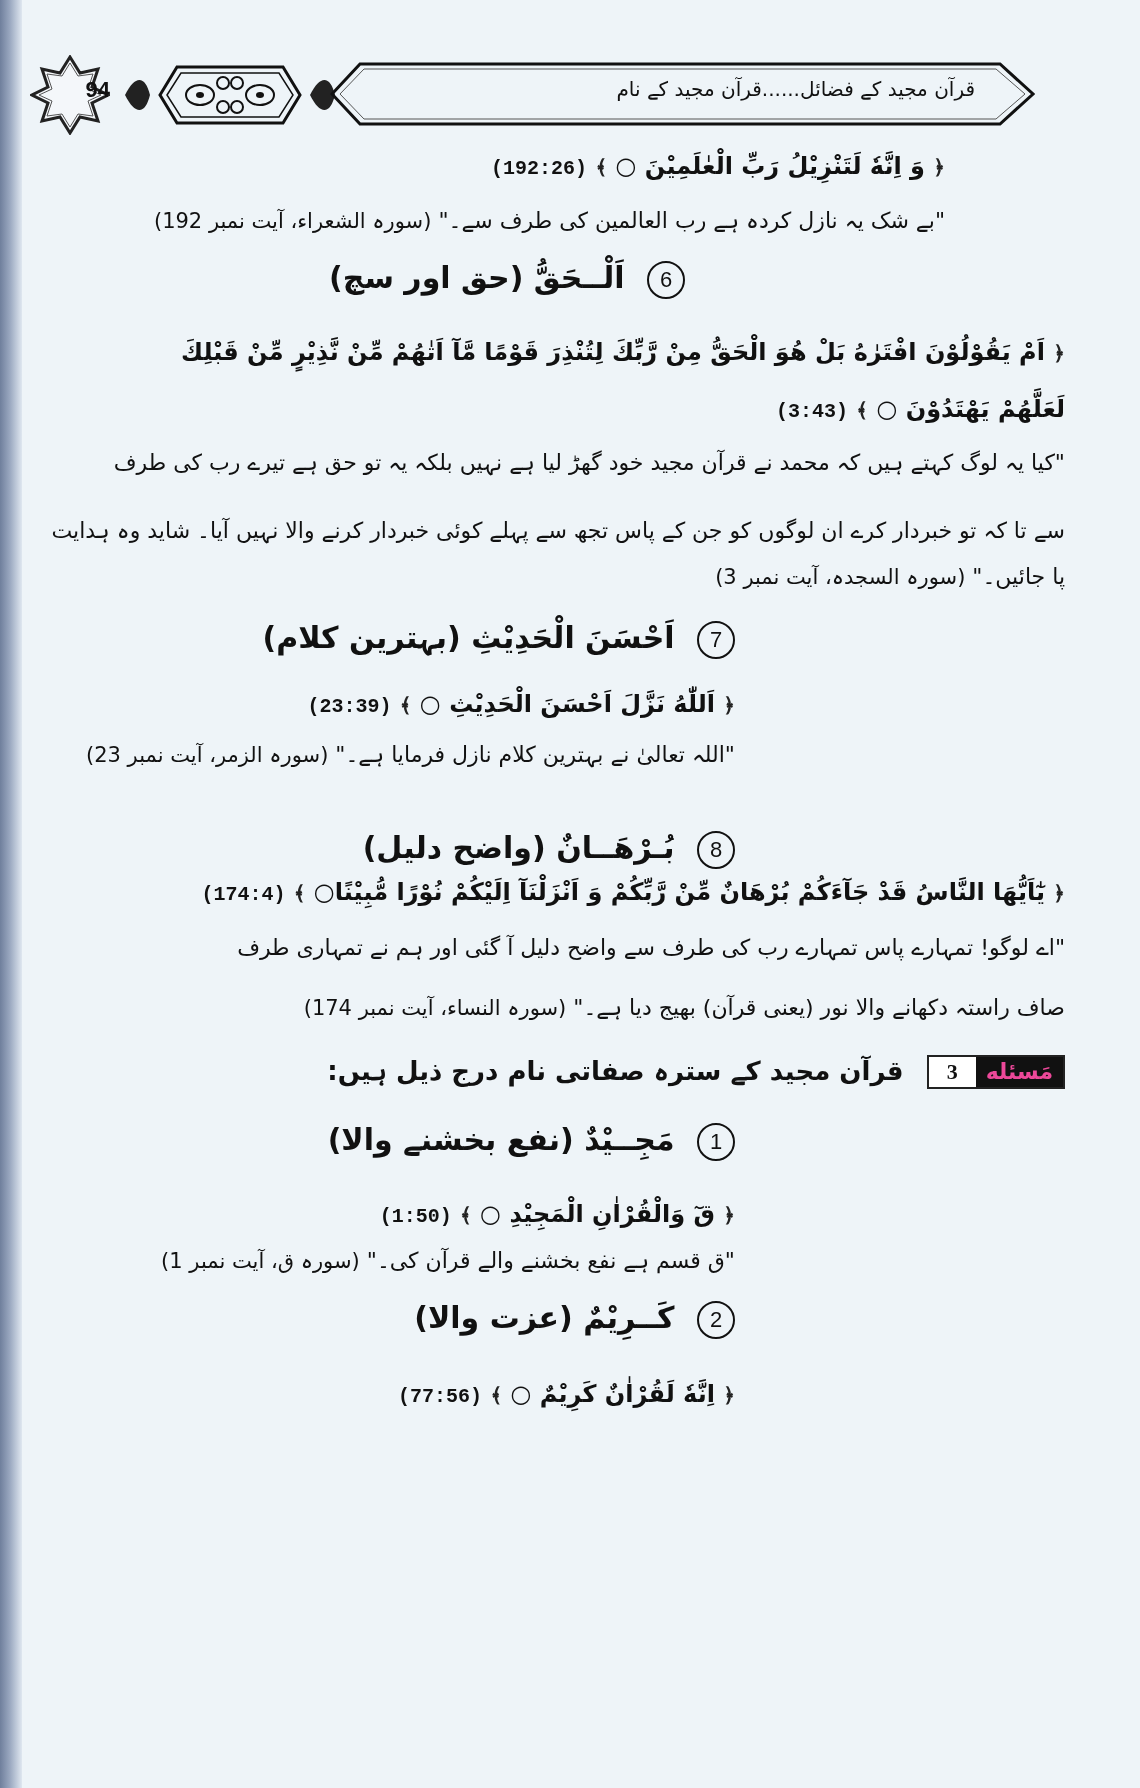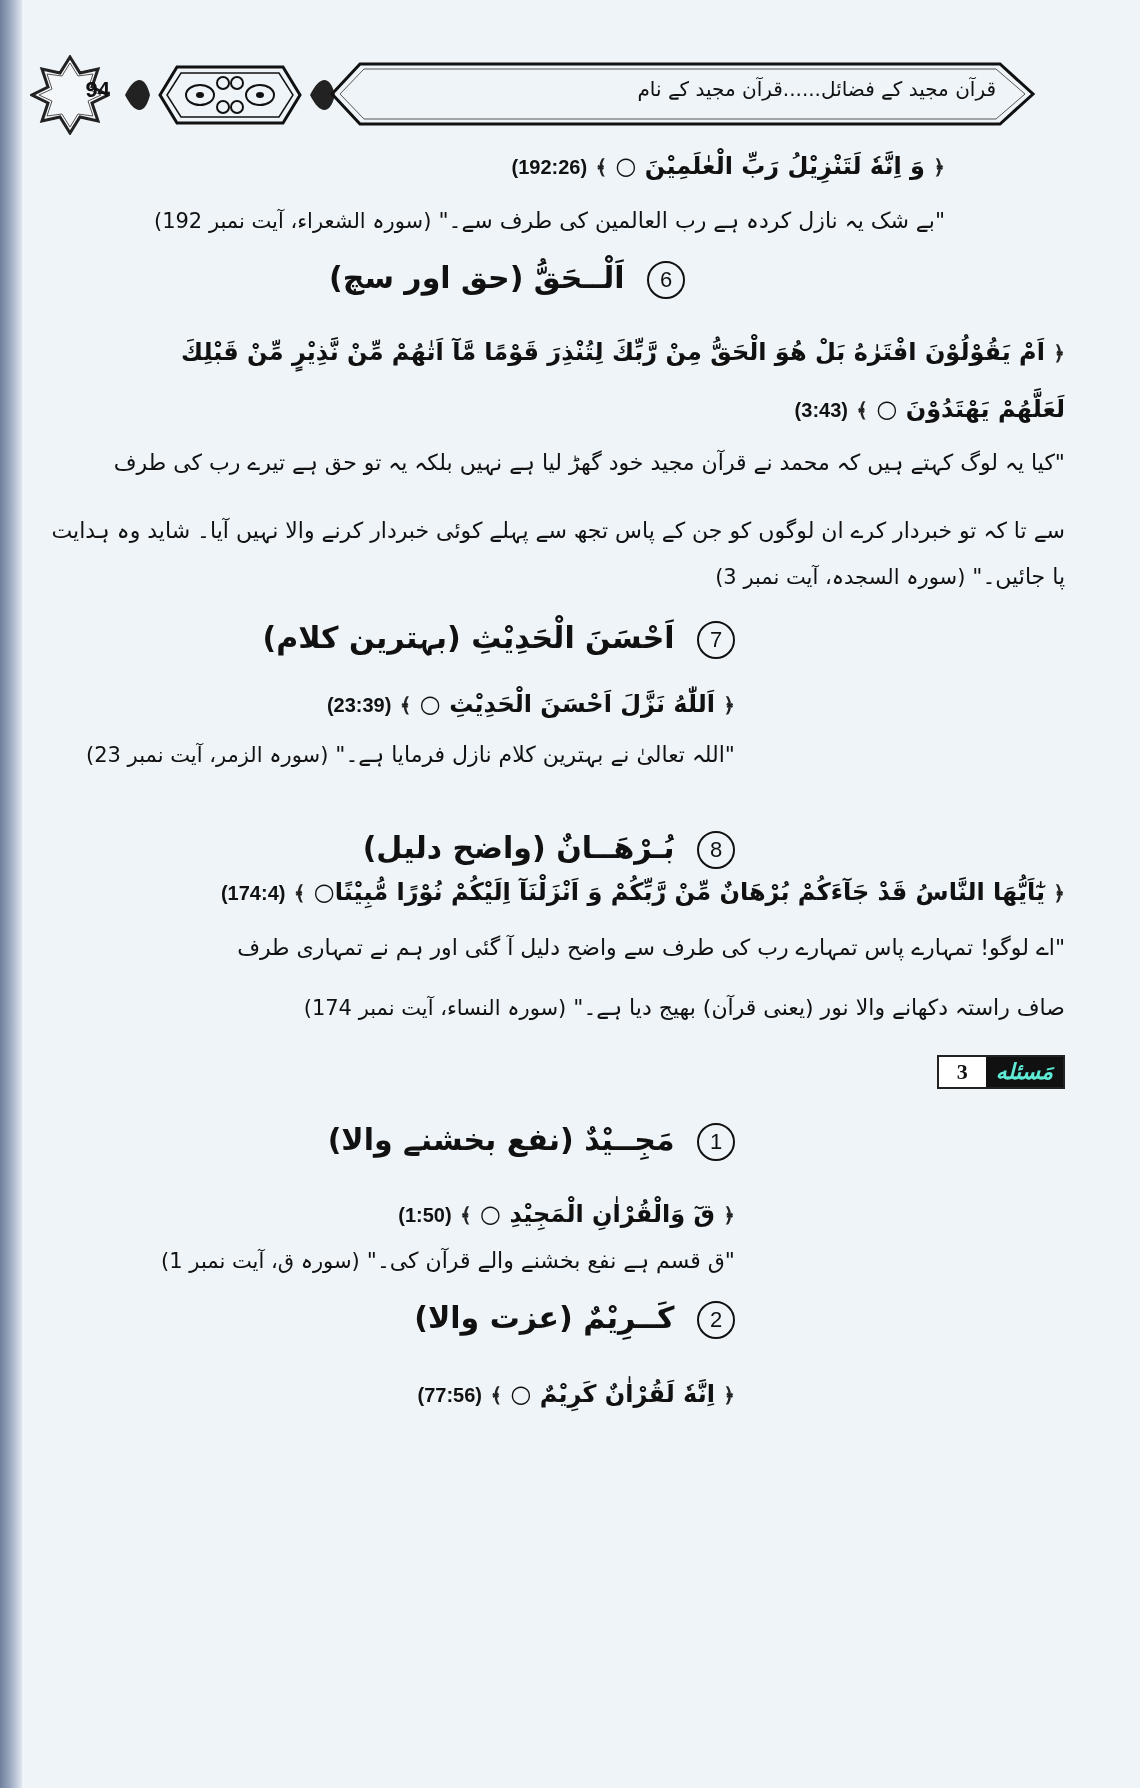--- a/index.html
+++ b/index.html
@@ -4,32 +4,32 @@
 <style>
   html,body{margin:0;padding:0;}
   body{width:1140px;height:1788px;background:#eef4f8;position:relative;overflow:hidden;font-family:"DejaVu Sans",sans-serif;color:#111;}
   .spine{position:absolute;left:0;top:0;width:22px;height:1788px;background:linear-gradient(to right,#6f7f9c 0%,#9aa8c0 45%,#dfe7f0 100%);}
   .header{position:absolute;left:30px;top:55px;width:1010px;height:80px;}
   .pagenum{position:absolute;left:0;top:0;width:80px;height:80px;}
   .pagenum svg{position:absolute;left:0;top:0;}
   .pagenum span{position:absolute;left:0;top:22px;width:80px;text-align:right;font-family:"Liberation Sans",sans-serif;font-weight:bold;font-size:22px;}
   .ornament{position:absolute;left:85px;top:0;width:230px;height:80px;}
   .titlebar{position:absolute;left:300px;top:6px;width:705px;height:66px;}
-  .titlebar .txt{position:absolute;right:39px;top:16px;font-size:20px;direction:rtl;font-family:"DejaVu Sans",sans-serif;margin-left:16px;}
+  .titlebar .txt{position:absolute;right:60px;top:16px;font-size:20px;direction:rtl;font-family:"DejaVu Sans",sans-serif;margin-left:16px;}
   .content{position:absolute;left:45px;top:150px;width:1020px;direction:rtl;}
   .line{position:absolute;right:0;width:1020px;direction:rtl;white-space:nowrap;}
   .ayah{font-family:"DejaVu Sans",sans-serif;font-weight:bold;font-size:24px;}
   .trans{font-family:"DejaVu Sans",sans-serif;font-size:22px;}
   .ref{font-size:21px;}
-  .num{font-family:Liberation Sans, sans-serif;font-weight:bold;font-size:20px;direction:ltr;unicode-bidi:embed;}
+  .num{font-family:Liberation Mono, monospace;font-weight:bold;font-size:20px;direction:ltr;unicode-bidi:embed;}
   .head{font-family:"DejaVu Sans",sans-serif;font-weight:bold;font-size:30px;}
   .circle{display:inline-block;width:34px;height:34px;border:2px solid #111;border-radius:50%;text-align:center;line-height:34px;font-family:"Liberation Sans",sans-serif;font-size:22px;font-weight:normal;vertical-align:middle;margin-left:12px;}
   .bracket{font-size:20px;color:#222;}
   .masala{display:inline-flex;direction:rtl;border:2px solid #222;vertical-align:middle;margin-left:14px;}
-  .masala .lbl{background:#111;color:#5eead4;padding:2px 10px;font-weight:bold;font-size:22px;font-style:italic;}
+  .masala .lbl{background:#111;color:#ec4899;padding:2px 10px;font-weight:bold;font-size:22px;}
   .masala .n{background:#fff;color:#111;padding:2px 18px;font-family:"Liberation Serif",serif;font-size:22px;}
 </style>
 </head>
 <body>
 
 <div class="spine"></div>
 
 <div class="header">
   <div class="pagenum">
     <svg width="80" height="80" viewBox="0 0 80 80">
@@ -132,20 +132,21 @@
   <div class="line trans" style="top:845px;">
     <span>صاف راستہ دکھانے والا نور (یعنی قرآن) بھیج دیا ہے۔"</span>
     <span class="ref">(سورہ النساء، آیت نمبر 174)</span>
   </div>
 
   <div class="line head" style="top:905px;font-size:26px;">
     <span class="masala">
       <span class="lbl">مَسئله</span>
       <span class="n">3</span>
     </span>
+    <span>قرآن مجید کے سترہ صفاتی نام درج ذیل ہیں:</span>
   </div>
 
   <div class="line head" style="top:972px;padding-right:330px;width:690px;">
     <span class="circle">1</span>
     <span>مَجِــيْدٌ</span>
     <span>(نفع بخشنے والا)</span>
   </div>
   <div class="line ayah" style="top:1050px;padding-right:330px;width:690px;">
     <span class="bracket">﴿</span>
     <span>قٓ وَالْقُرْاٰنِ الْمَجِيْدِ ○</span>

